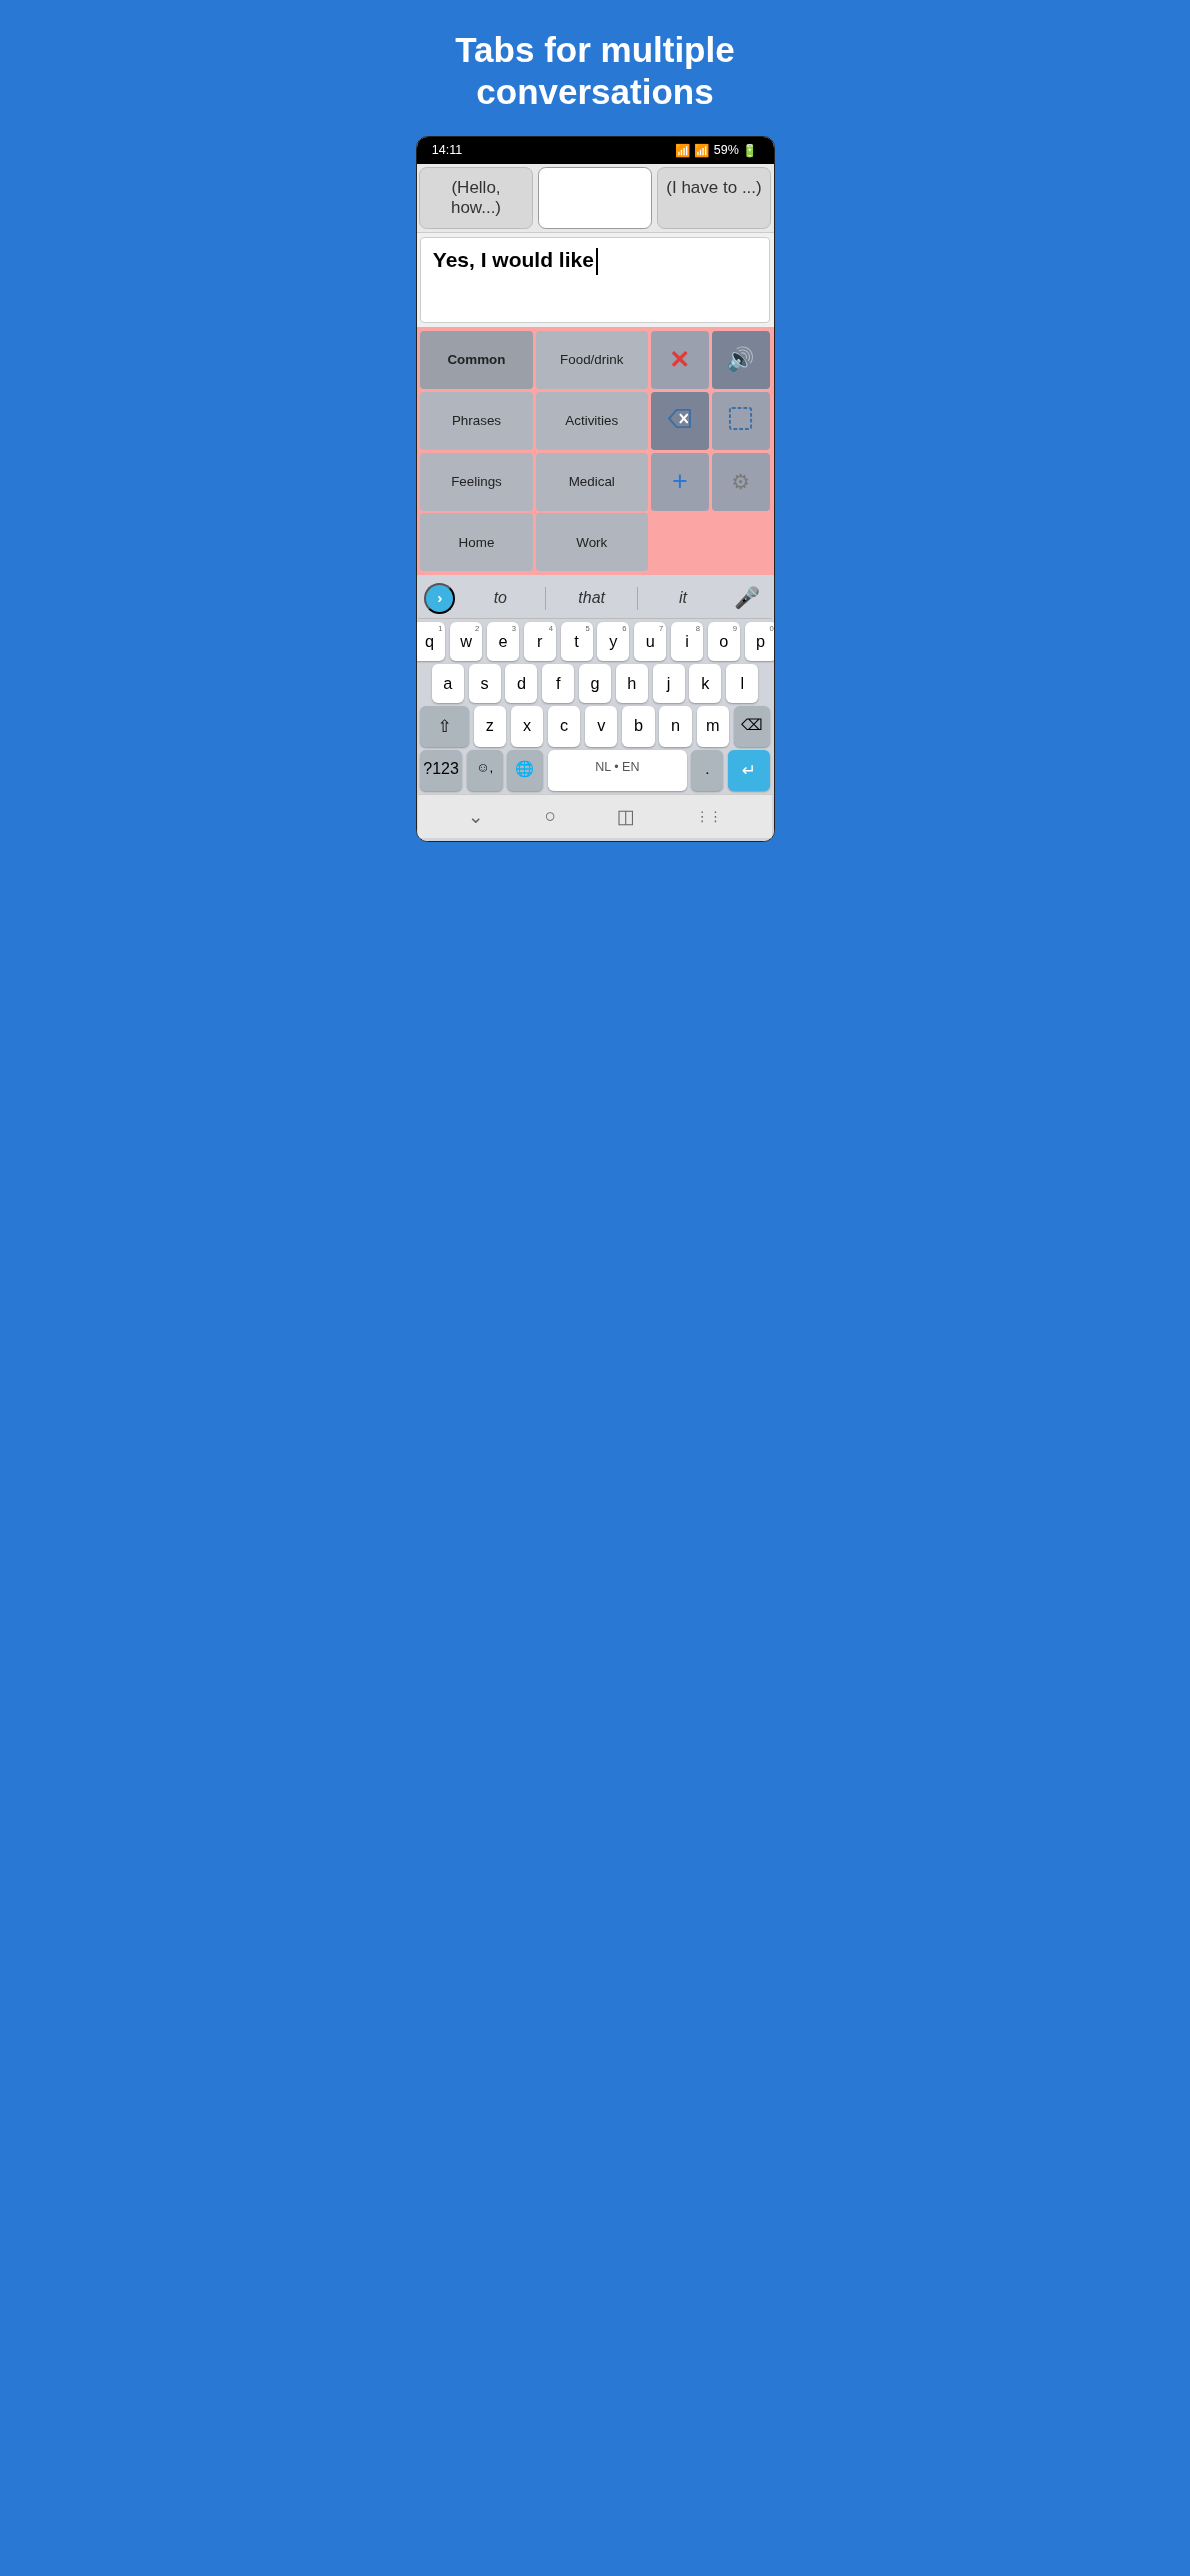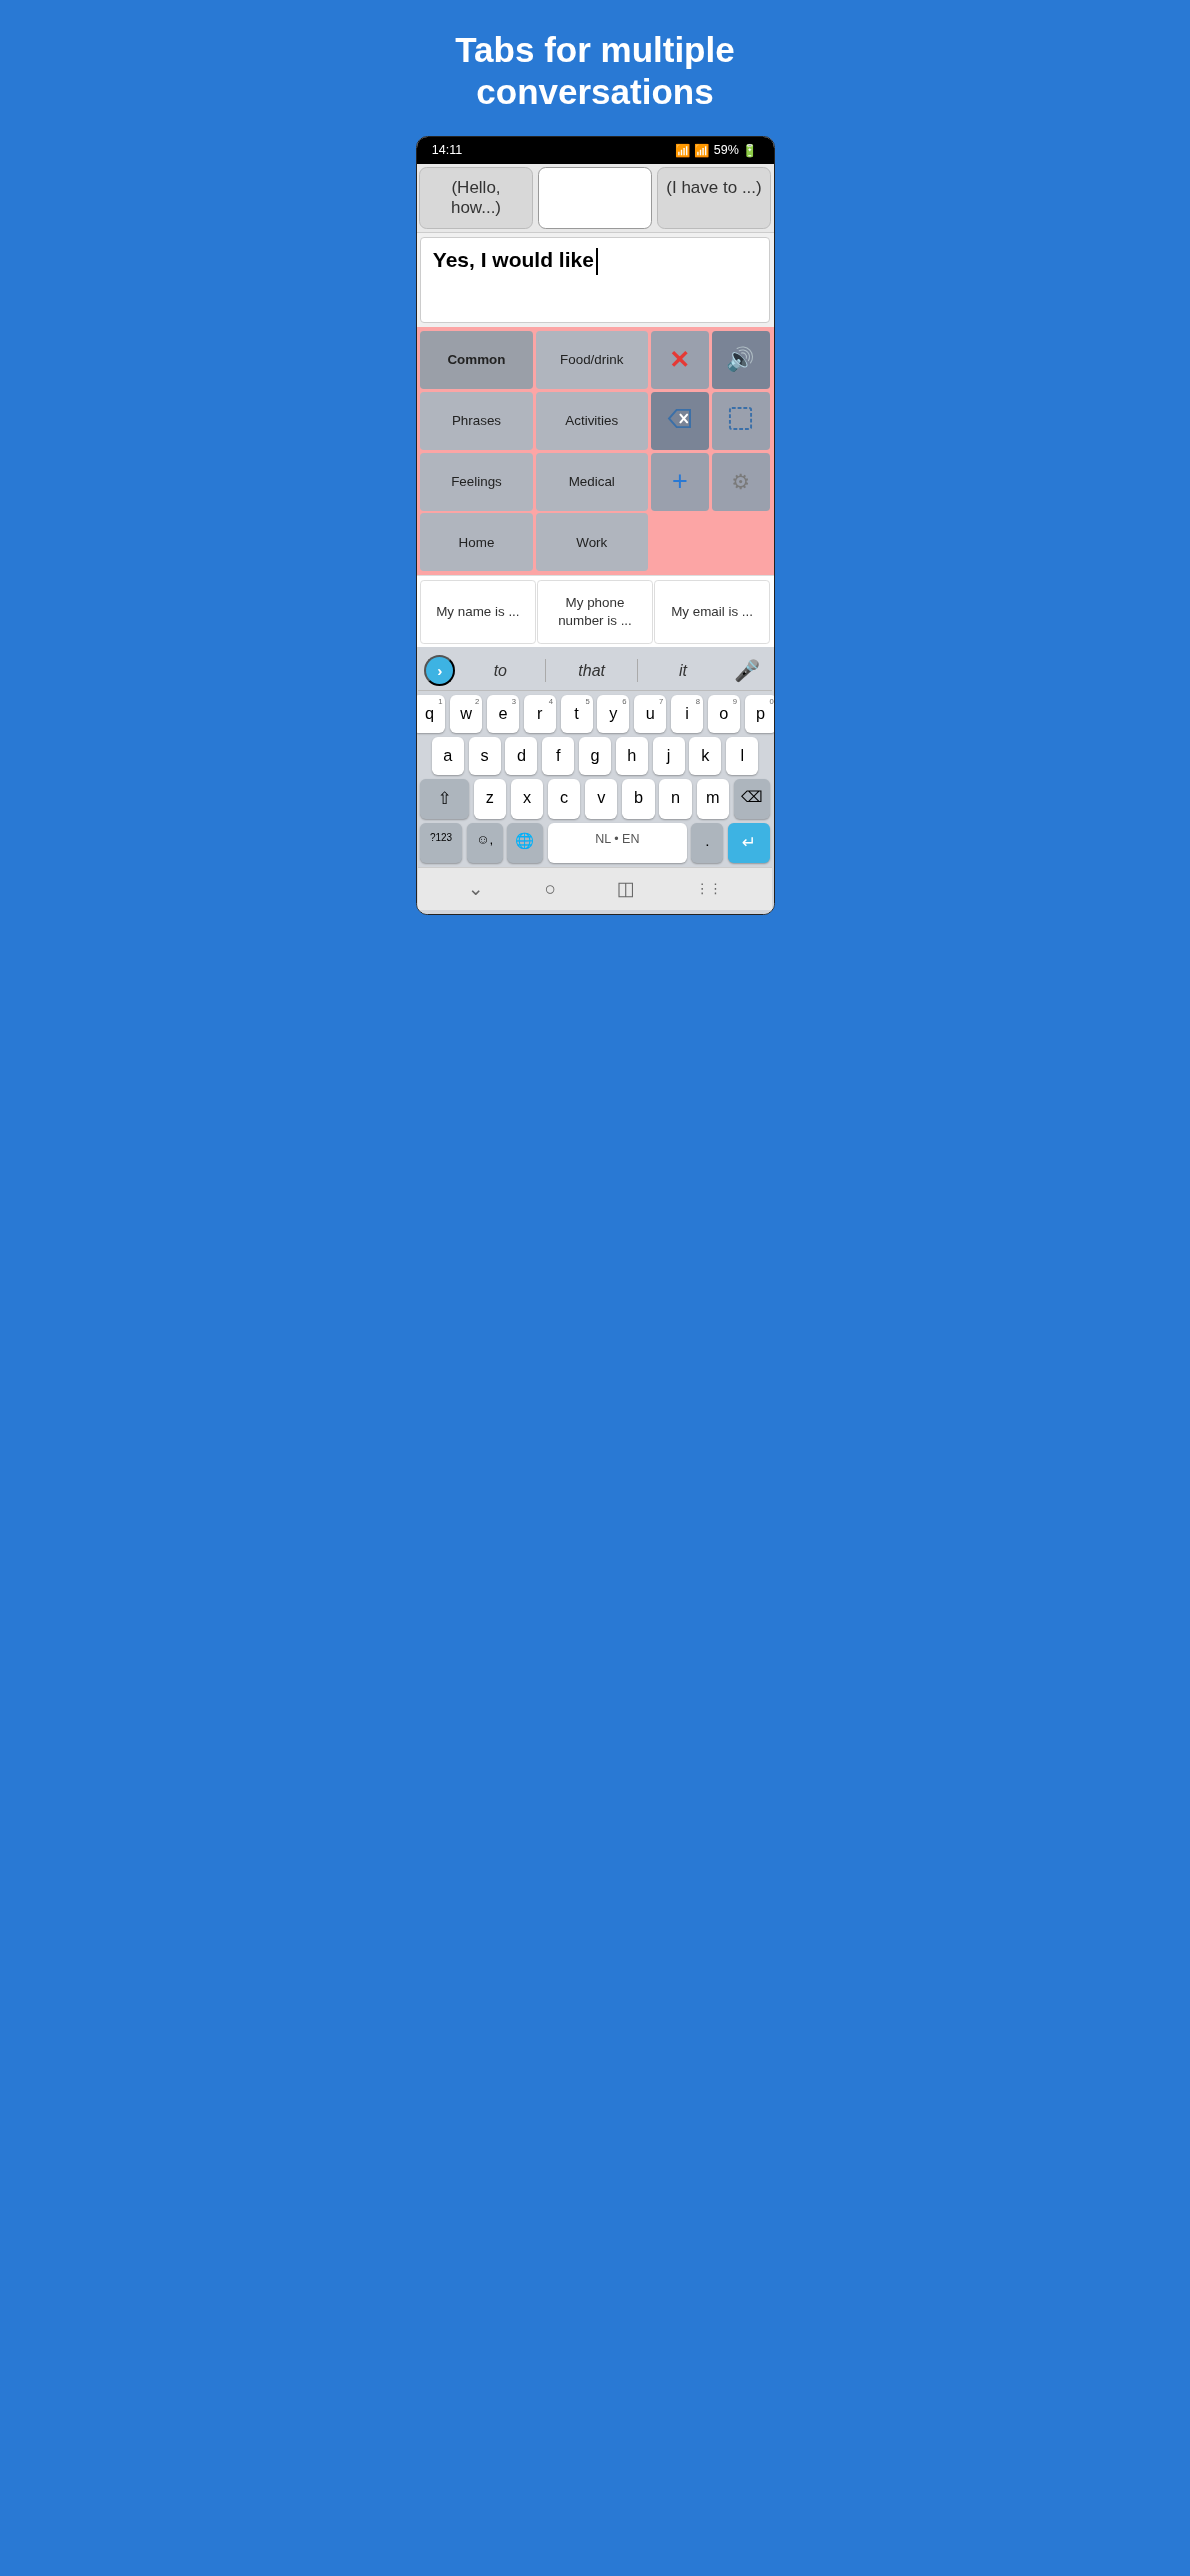--- a/index.html
+++ b/index.html
@@ -348,25 +348,20 @@
         <span class="icon-gear">⚙</span>
       </button>
 
       <button class="cat-btn">Home</button>
       <button class="cat-btn">Work</button>
 
       <div></div>
       <div></div>
     </div>
 
-    <div class="phrase-row">
-      <button class="phrase-btn">My name is ...</button>
-      <button class="phrase-btn">My phone number is ...</button>
-      <button class="phrase-btn">My email is ...</button>
-    </div>
 
     <div class="keyboard">
 
       <div class="keyboard-suggestions">
         <button class="suggest-arrow">›</button>
         <span class="suggest-word">to</span>
         <div class="suggest-divider"></div>
         <span class="suggest-word">that</span>
         <div class="suggest-divider"></div>
         <span class="suggest-word">it</span>
@@ -404,21 +399,21 @@
         <div class="key">x</div>
         <div class="key">c</div>
         <div class="key">v</div>
         <div class="key">b</div>
         <div class="key">n</div>
         <div class="key">m</div>
         <div class="key backspace-key" style="font-size:15.3px;">⌫</div>
       </div>
 
       <div class="key-row">
-        <div class="key special" style="font-size:10px; max-width:44px;">?123</div>
+        <div class="key special" style="font-size:16px; max-width:44px;">?123</div>
         <div class="key special" style="font-size:13.4px; max-width:36px;">☺,</div>
         <div class="key special" style="font-size:15.3px; max-width:36px;">🌐</div>
         <div class="key space-key">NL • EN</div>
         <div class="key period-key" style="font-size:15.3px;">.</div>
         <div class="key enter-key" style="font-size:17px; max-width:44px;">↵</div>
       </div>
 
       <div class="nav-bar">
         <span class="nav-btn">⌄</span>
         <span class="nav-btn">○</span>

